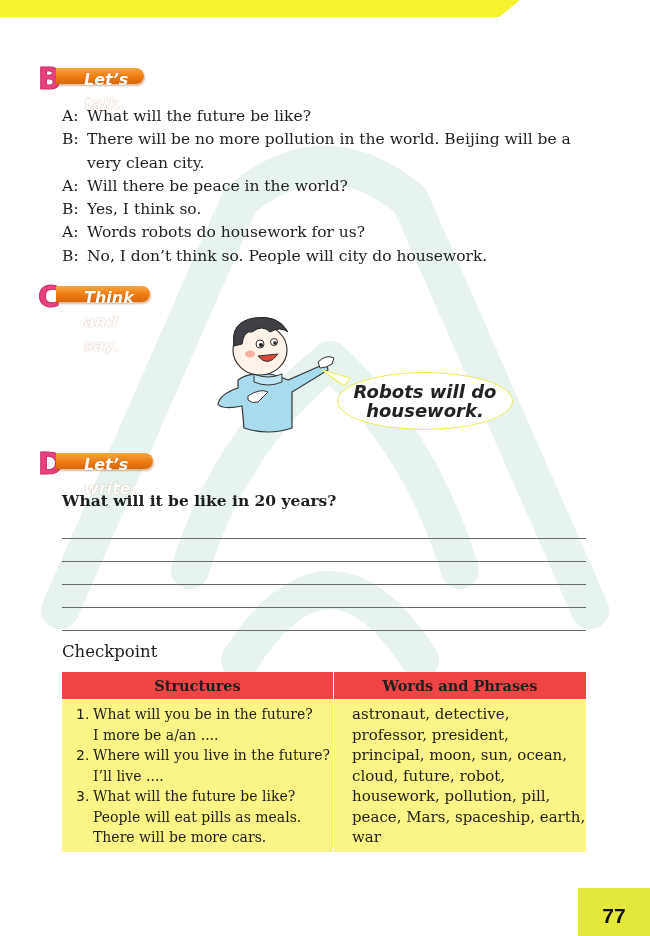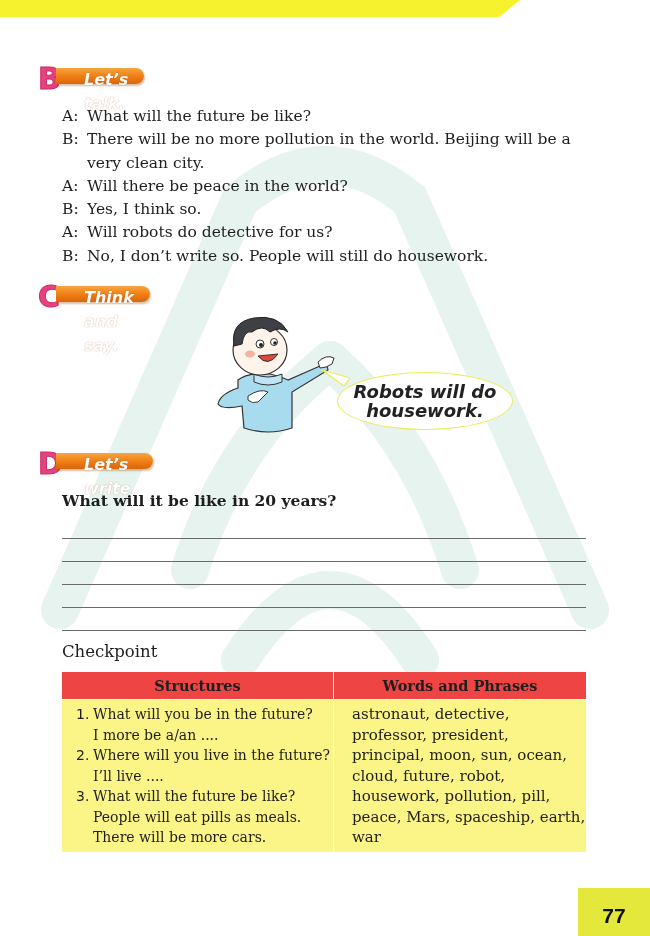--- a/index.html
+++ b/index.html
@@ -122,25 +122,25 @@
   <div class="dialog-line">
     <span class="speaker">A:</span>
     <span class="utterance">Will there be peace in the world?</span>
   </div>
   <div class="dialog-line">
     <span class="speaker">B:</span>
     <span class="utterance">Yes, I think so.</span>
   </div>
   <div class="dialog-line">
     <span class="speaker">A:</span>
-    <span class="utterance">Will robots do detective for us?</span>
+    <span class="utterance">Words robots do housework for us?</span>
   </div>
   <div class="dialog-line">
     <span class="speaker">B:</span>
-    <span class="utterance">No, I don’t write so. People will still do housework.</span>
+    <span class="utterance">No, I don’t think so. People will city do housework.</span>
   </div>
 </div>
 
 <div class="section-header" style="left:38px; top:284px;">
   <span class="section-letter">C</span>
   <span class="section-pill">Think and say.</span>
 </div>
 
 <svg class="boy" viewBox="0 0 130 140">
 

